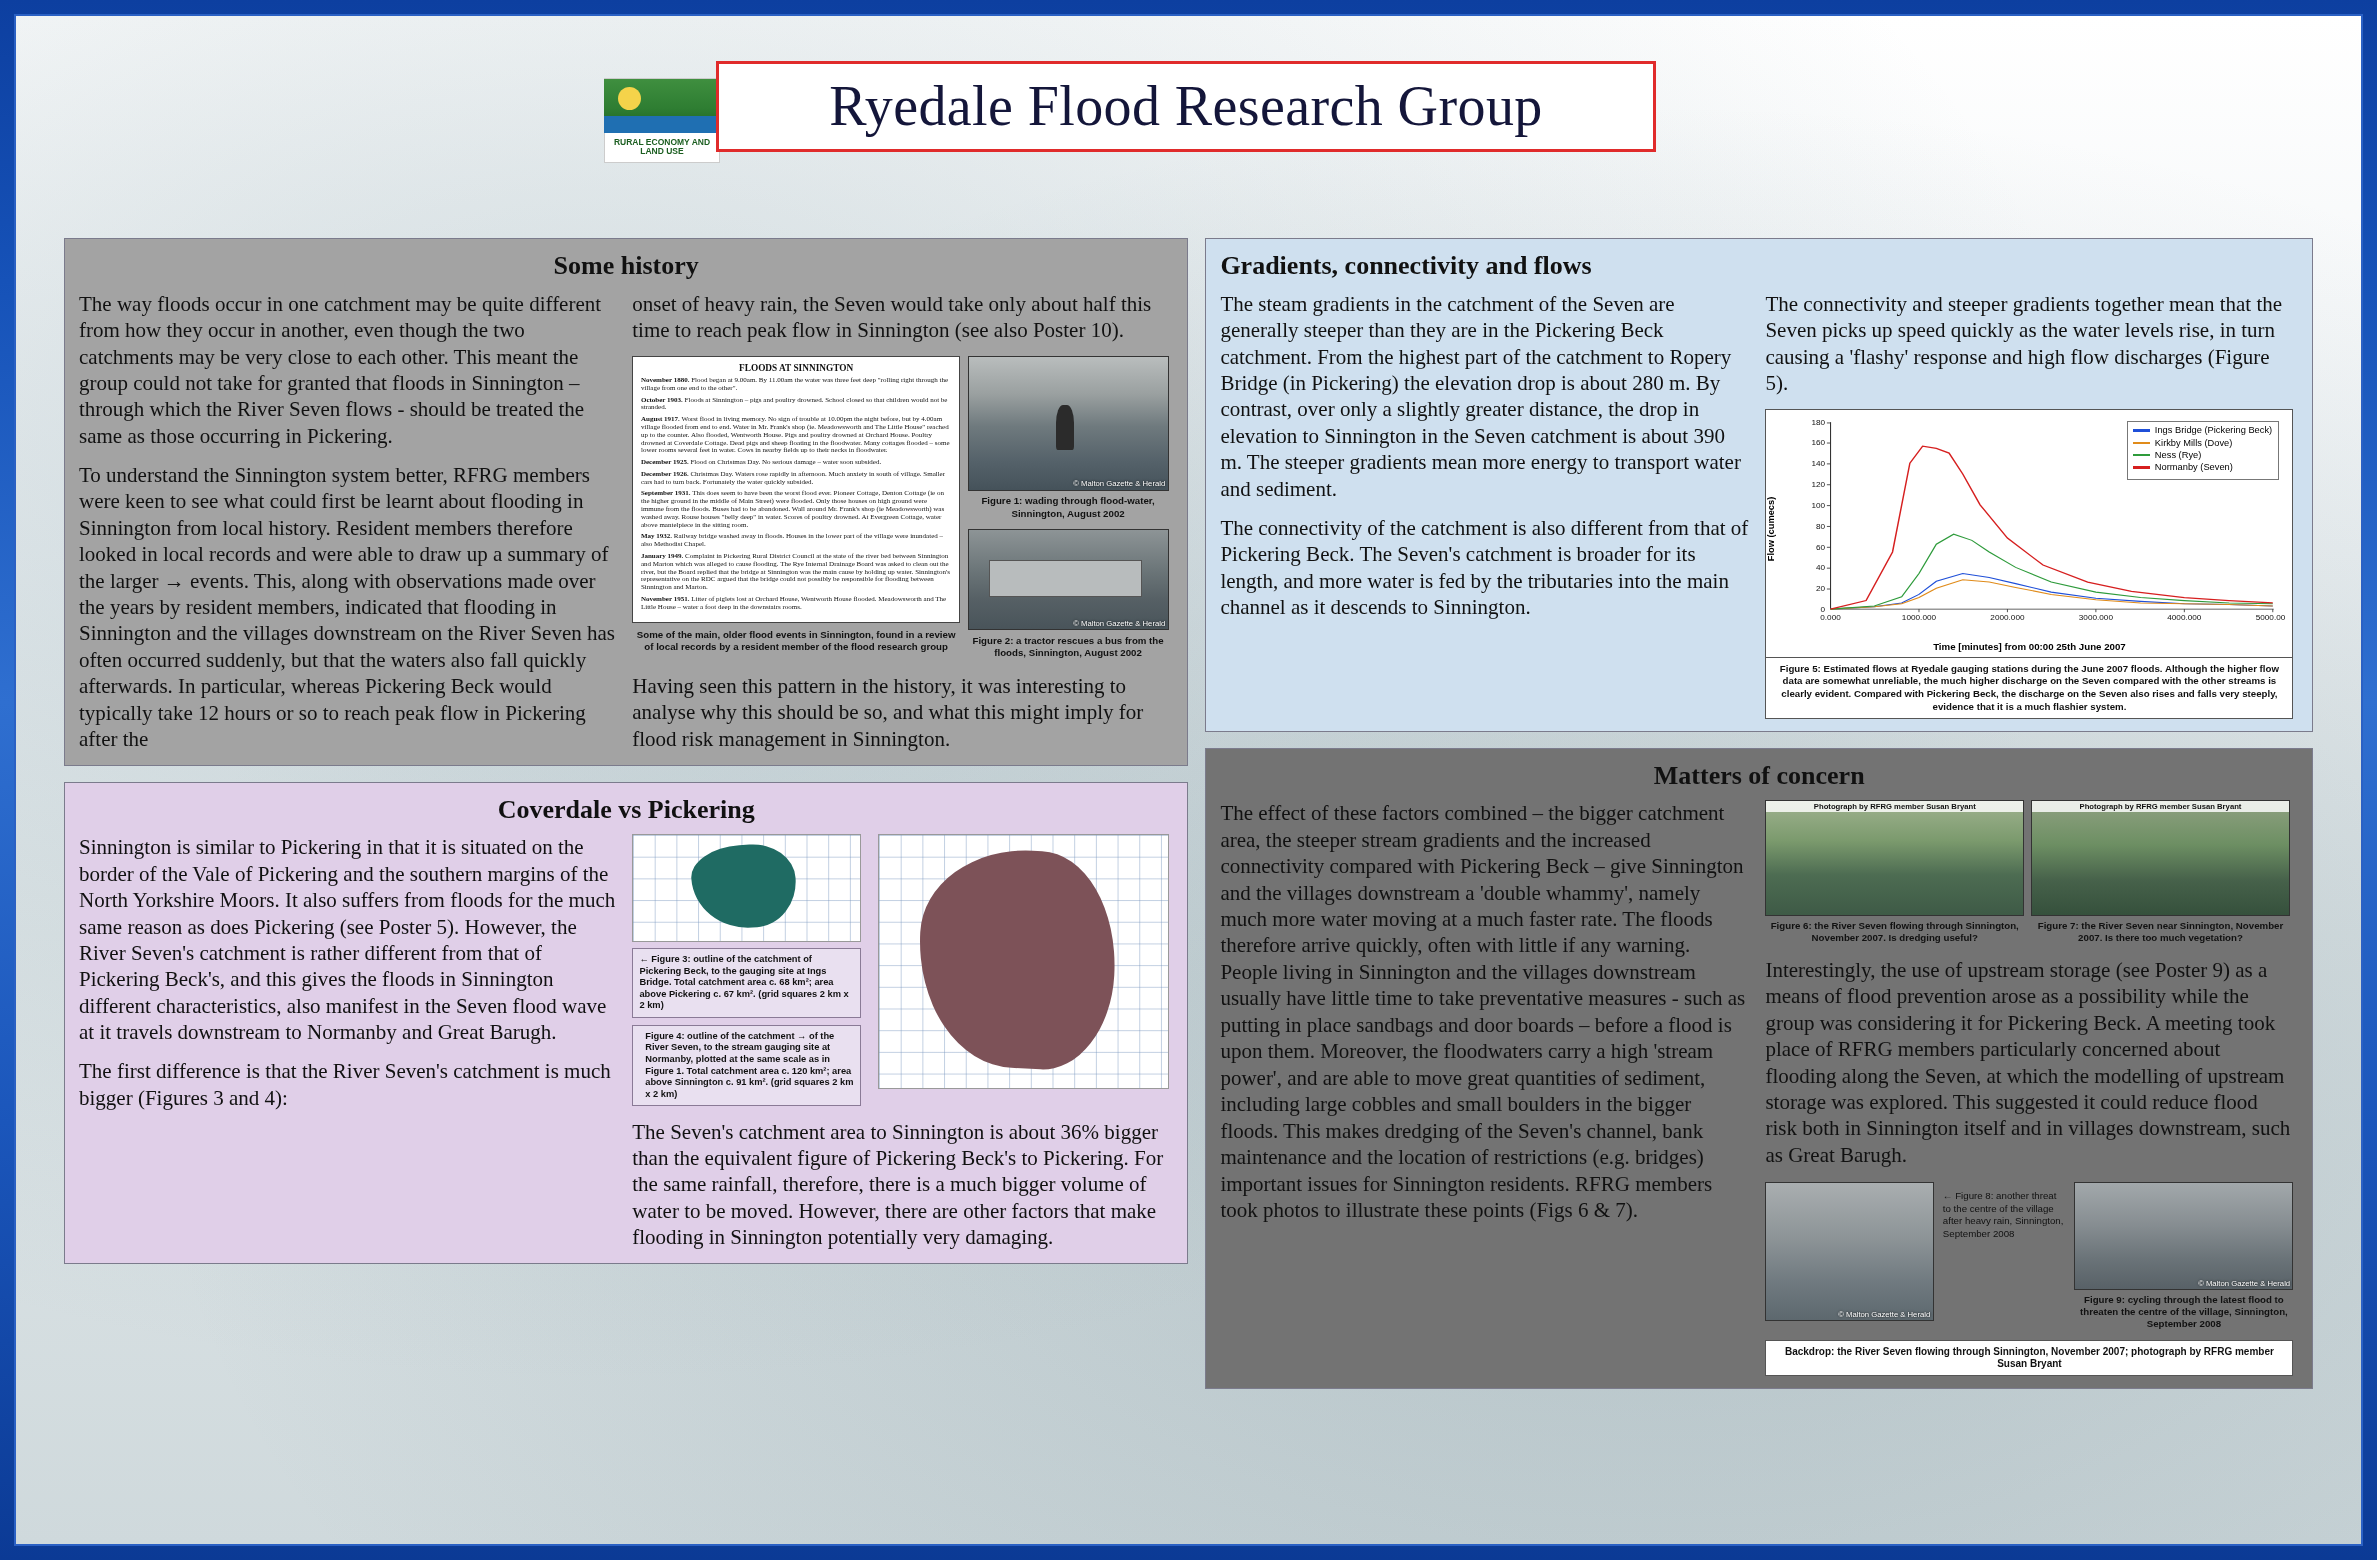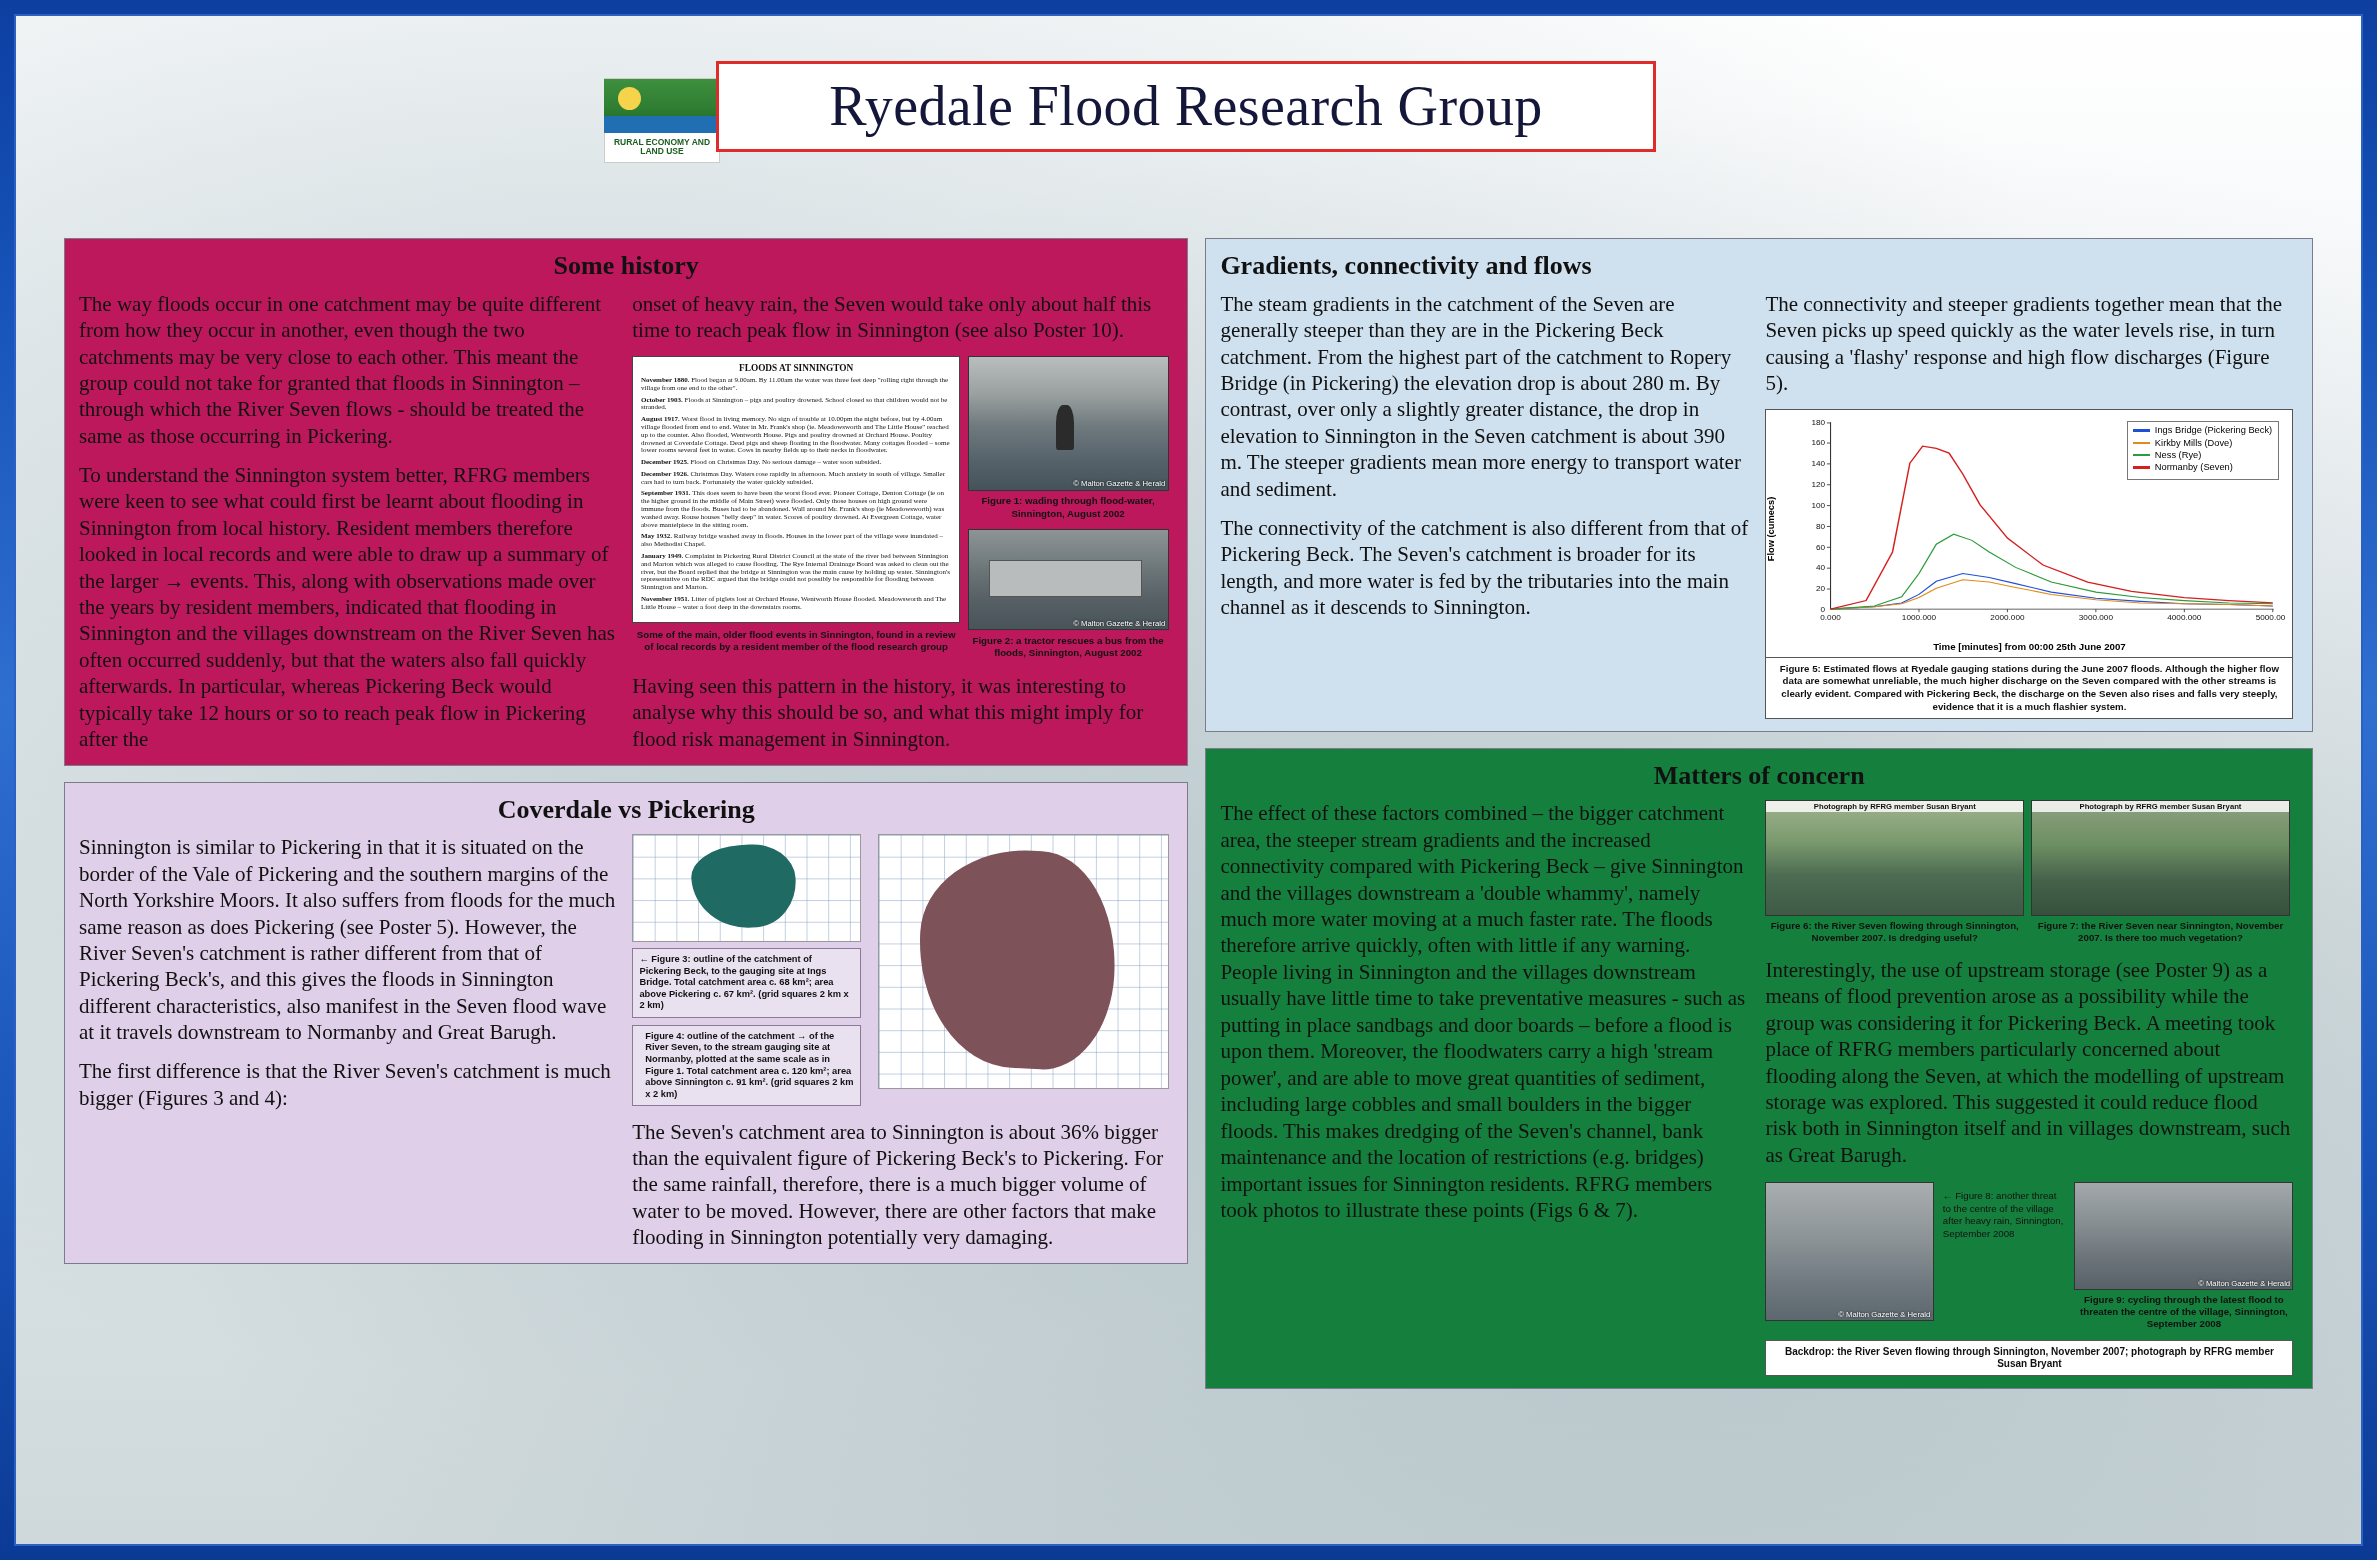--- a/index.html
+++ b/index.html
@@ -79,24 +79,24 @@
   
   .grid {
     position:relative;
     margin:67px 48px 0 48px;
     display:flex; gap:17px;
   }
   .col-left { width:1138px; display:flex; flex-direction:column; gap:15.5px; }
   .col-right { width:1121px; display:flex; flex-direction:column; gap:15.5px; }
 
   .panel { border:1.5px solid #7b7b8c; padding:10.8px 14px 12.4px 14px; }
-  .panel-hist { background:#be185d; }
+  .panel-hist { background:#a3a3a3; }
   .panel-sp   { background:#e0cfe8; }
   .panel-grad { background:#cfe0ef; }
-  .panel-conc { background:#15803d; }
+  .panel-conc { background:#737373; }
 
   .panel-title {
     text-align:center; font-weight:bold; font-size:26px; color:#111;
     margin:1.5px 0 9.3px 0; font-family:"Liberation Serif", serif;
   }
 
   p { margin:0 0 12.4px 0; font-size:21px; line-height:1.26; color:#111; }
   p.last { margin-bottom:0; }
 
   .two-col { display:flex; gap:17px; }

